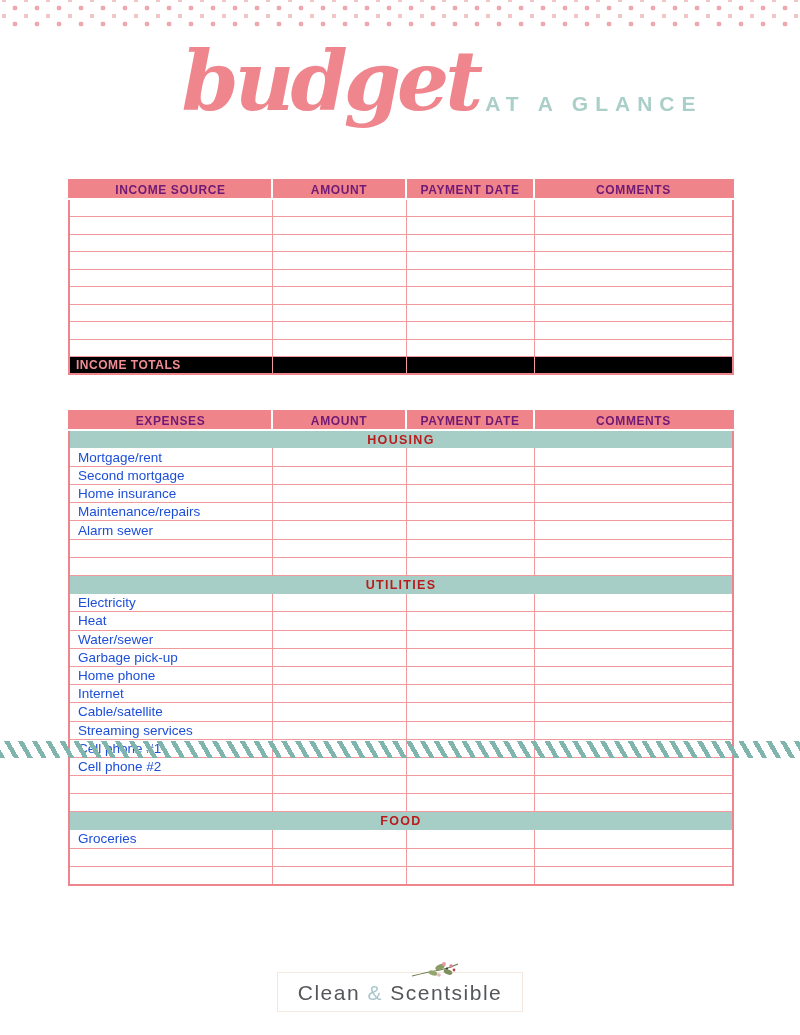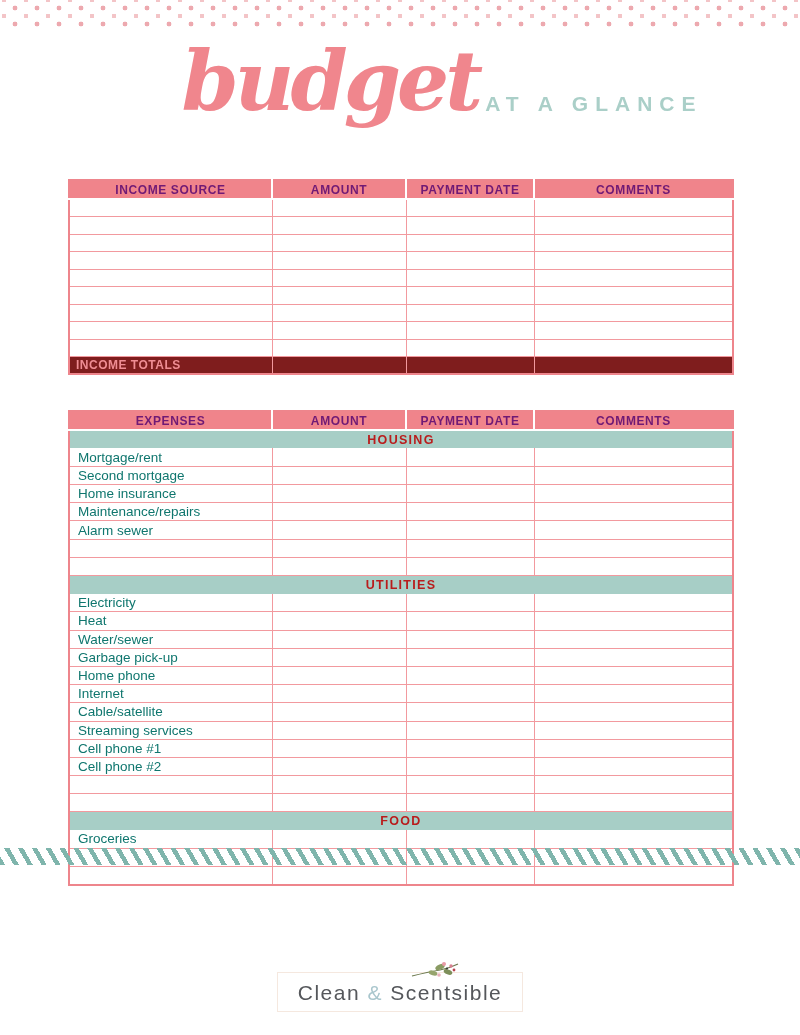--- a/index.html
+++ b/index.html
@@ -1,18 +1,18 @@
 <!DOCTYPE html>
 <html><head>
 <meta charset="utf-8">
 <style>
   * { margin:0; padding:0; box-sizing:border-box; }
   html,body { width:800px; height:1035px; background:#ffffff; overflow:hidden;
               font-family:"Liberation Sans", sans-serif; }
-  .page { position:relative; width:800px; height:865px; background:#fff; }
+  .page { position:relative; width:800px; height:758px; background:#fff; }
 
   
   .dots-border {
     position:absolute; top:0; left:0; width:800px; height:30px;
     background-color:#fff;
     background-image:
       radial-gradient(circle 2.6px at 50% 50%, #eda9af 92%, rgba(0,0,0,0)),
       radial-gradient(circle 2.3px at 50% 50%, #f3c4c7 92%, rgba(0,0,0,0));
     background-size:22px 16px, 22px 16px;
     background-position:4px 0px, 15px 8px;
@@ -50,25 +50,25 @@
     letter-spacing:.6px; height:19px; text-align:center;
     border-bottom:2.5px solid #ffffff;
   }
   th + th { border-left:2px solid #ffffff; }
 
   td { background:#ffffff; border-bottom:1.5px solid #f2999e; height:17.5px; }
   td + td { border-left:1.5px solid #f2999e; }
   #expense-table td { height:18.2px; }
 
   td.label-cell {
-    font-size:13.5px; color:#0f766e; padding-left:8px; text-align:left;
+    font-size:13.5px; color:#1d4ed8; padding-left:8px; text-align:left;
     font-weight:300;
   }
 
-  tr.totals-row td { background:#7f1d1d; }
+  tr.totals-row td { background:#000000; }
   td.totals-label {
     color:#ef8d93; font-weight:bold; font-size:12px; letter-spacing:.5px;
     padding-left:6px;
   }
 
   td.section-band {
     background:#a7cec6; color:#b91c1c; font-weight:bold; font-size:12.5px;
     letter-spacing:1.3px; text-align:center; border-bottom:0; height:19.5px;
   }
 

